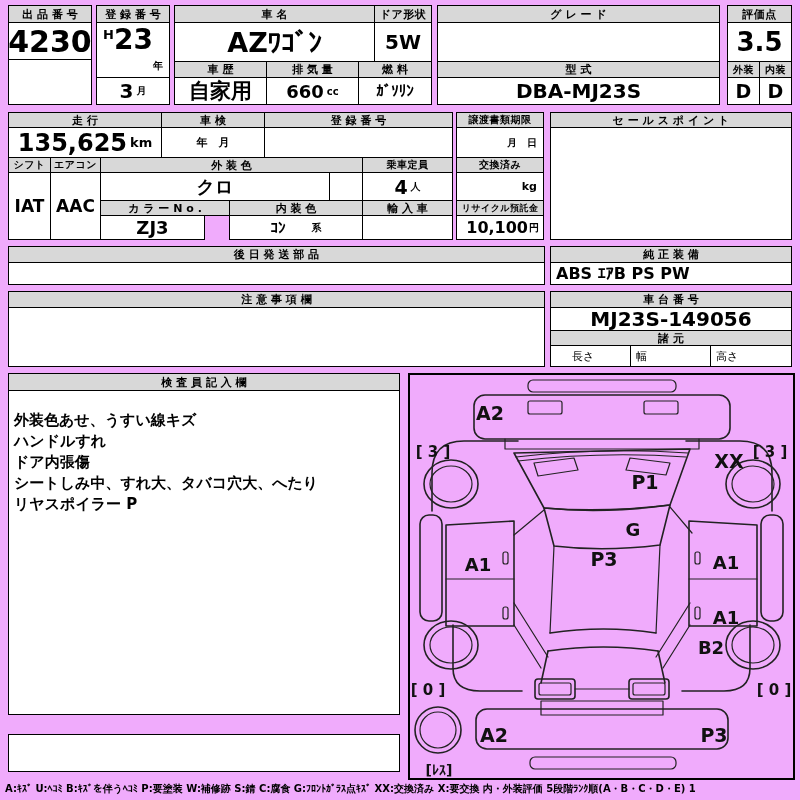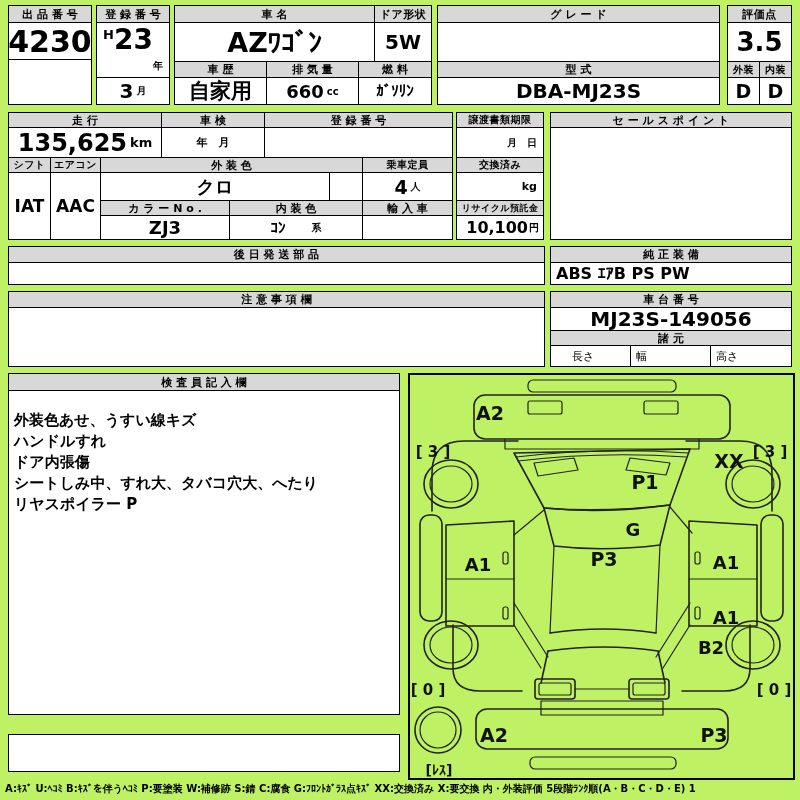--- a/index.html
+++ b/index.html
@@ -1,17 +1,17 @@
 <!DOCTYPE html>
 <html><head>
 <meta charset="utf-8">
 <style>
   * { box-sizing: border-box; margin: 0; padding: 0; }
   html,body { width:800px; height:800px; background:#fff; font-family:"DejaVu Sans",sans-serif; color:#000; }
-  .sheet { position:relative; width:800px; height:800px; background:#bef264; overflow:hidden; }
+  .sheet { position:relative; width:800px; height:800px; background:#f0abfc; overflow:hidden; }
   .abs { position:absolute; }
   .hdr { background:#d8d8d8; border:1px solid #000; display:flex; align-items:center; justify-content:center;
          font-size:11px; font-weight:bold; letter-spacing:0.35em; text-indent:0.35em; white-space:nowrap; overflow:hidden; }
   .hdr.tight { letter-spacing:0.05em; text-indent:0; }
   .cell { background:#fff; border:1px solid #000; display:flex; align-items:center; justify-content:center;
           font-weight:bold; white-space:nowrap; overflow:hidden; }
   .cell.left { justify-content:flex-start; }
   .cell.right { justify-content:flex-end; }
   .big { font-size:30px; }
   .unit { font-size:10px; font-weight:bold; margin-left:3px; }
@@ -85,21 +85,21 @@
   <div class="abs cell" style="left:50px;top:172px;width:51px;height:68px;font-size:17px">AAC</div>
   <div class="abs cell" style="left:100px;top:172px;width:230px;height:29px;font-size:18px">クロ</div>
   <div class="abs cell" style="left:329px;top:172px;width:34px;height:29px"></div>
   <div class="abs cell" style="left:362px;top:172px;width:91px;height:29px">
     <span style="font-size:19px">4</span>
     <span class="unit">人</span>
   </div>
   <div class="abs hdr" style="left:100px;top:200px;width:130px;height:16px">カラーNo.</div>
   <div class="abs hdr" style="left:229px;top:200px;width:134px;height:16px">内装色</div>
   <div class="abs hdr" style="left:362px;top:200px;width:91px;height:16px">輸入車</div>
-  <div class="abs cell" style="left:100px;top:215px;width:130px;height:25px;font-size:18px">ZJ3</div>
+  <div class="abs cell" style="left:100px;top:215px;width:105px;height:25px;font-size:18px">ZJ3</div>
   <div class="abs cell" style="left:229px;top:215px;width:134px;height:25px">
     <span style="font-size:15px">ｺﾝ</span>
     <span style="font-size:10px;margin-left:26px">系</span>
   </div>
   <div class="abs cell" style="left:362px;top:215px;width:91px;height:25px"></div>
 
   <div class="abs hdr tight" style="left:456px;top:112px;width:88px;height:16px;font-size:10px">譲渡書類期限</div>
   <div class="abs cell right" style="left:456px;top:127px;width:88px;height:31px;font-size:10px;padding-right:6px">月　日</div>
   <div class="abs hdr tight" style="left:456px;top:157px;width:88px;height:16px;font-size:10px">交換済み</div>
   <div class="abs cell right" style="left:456px;top:172px;width:88px;height:29px;font-size:11px;padding-right:6px">kg</div>

